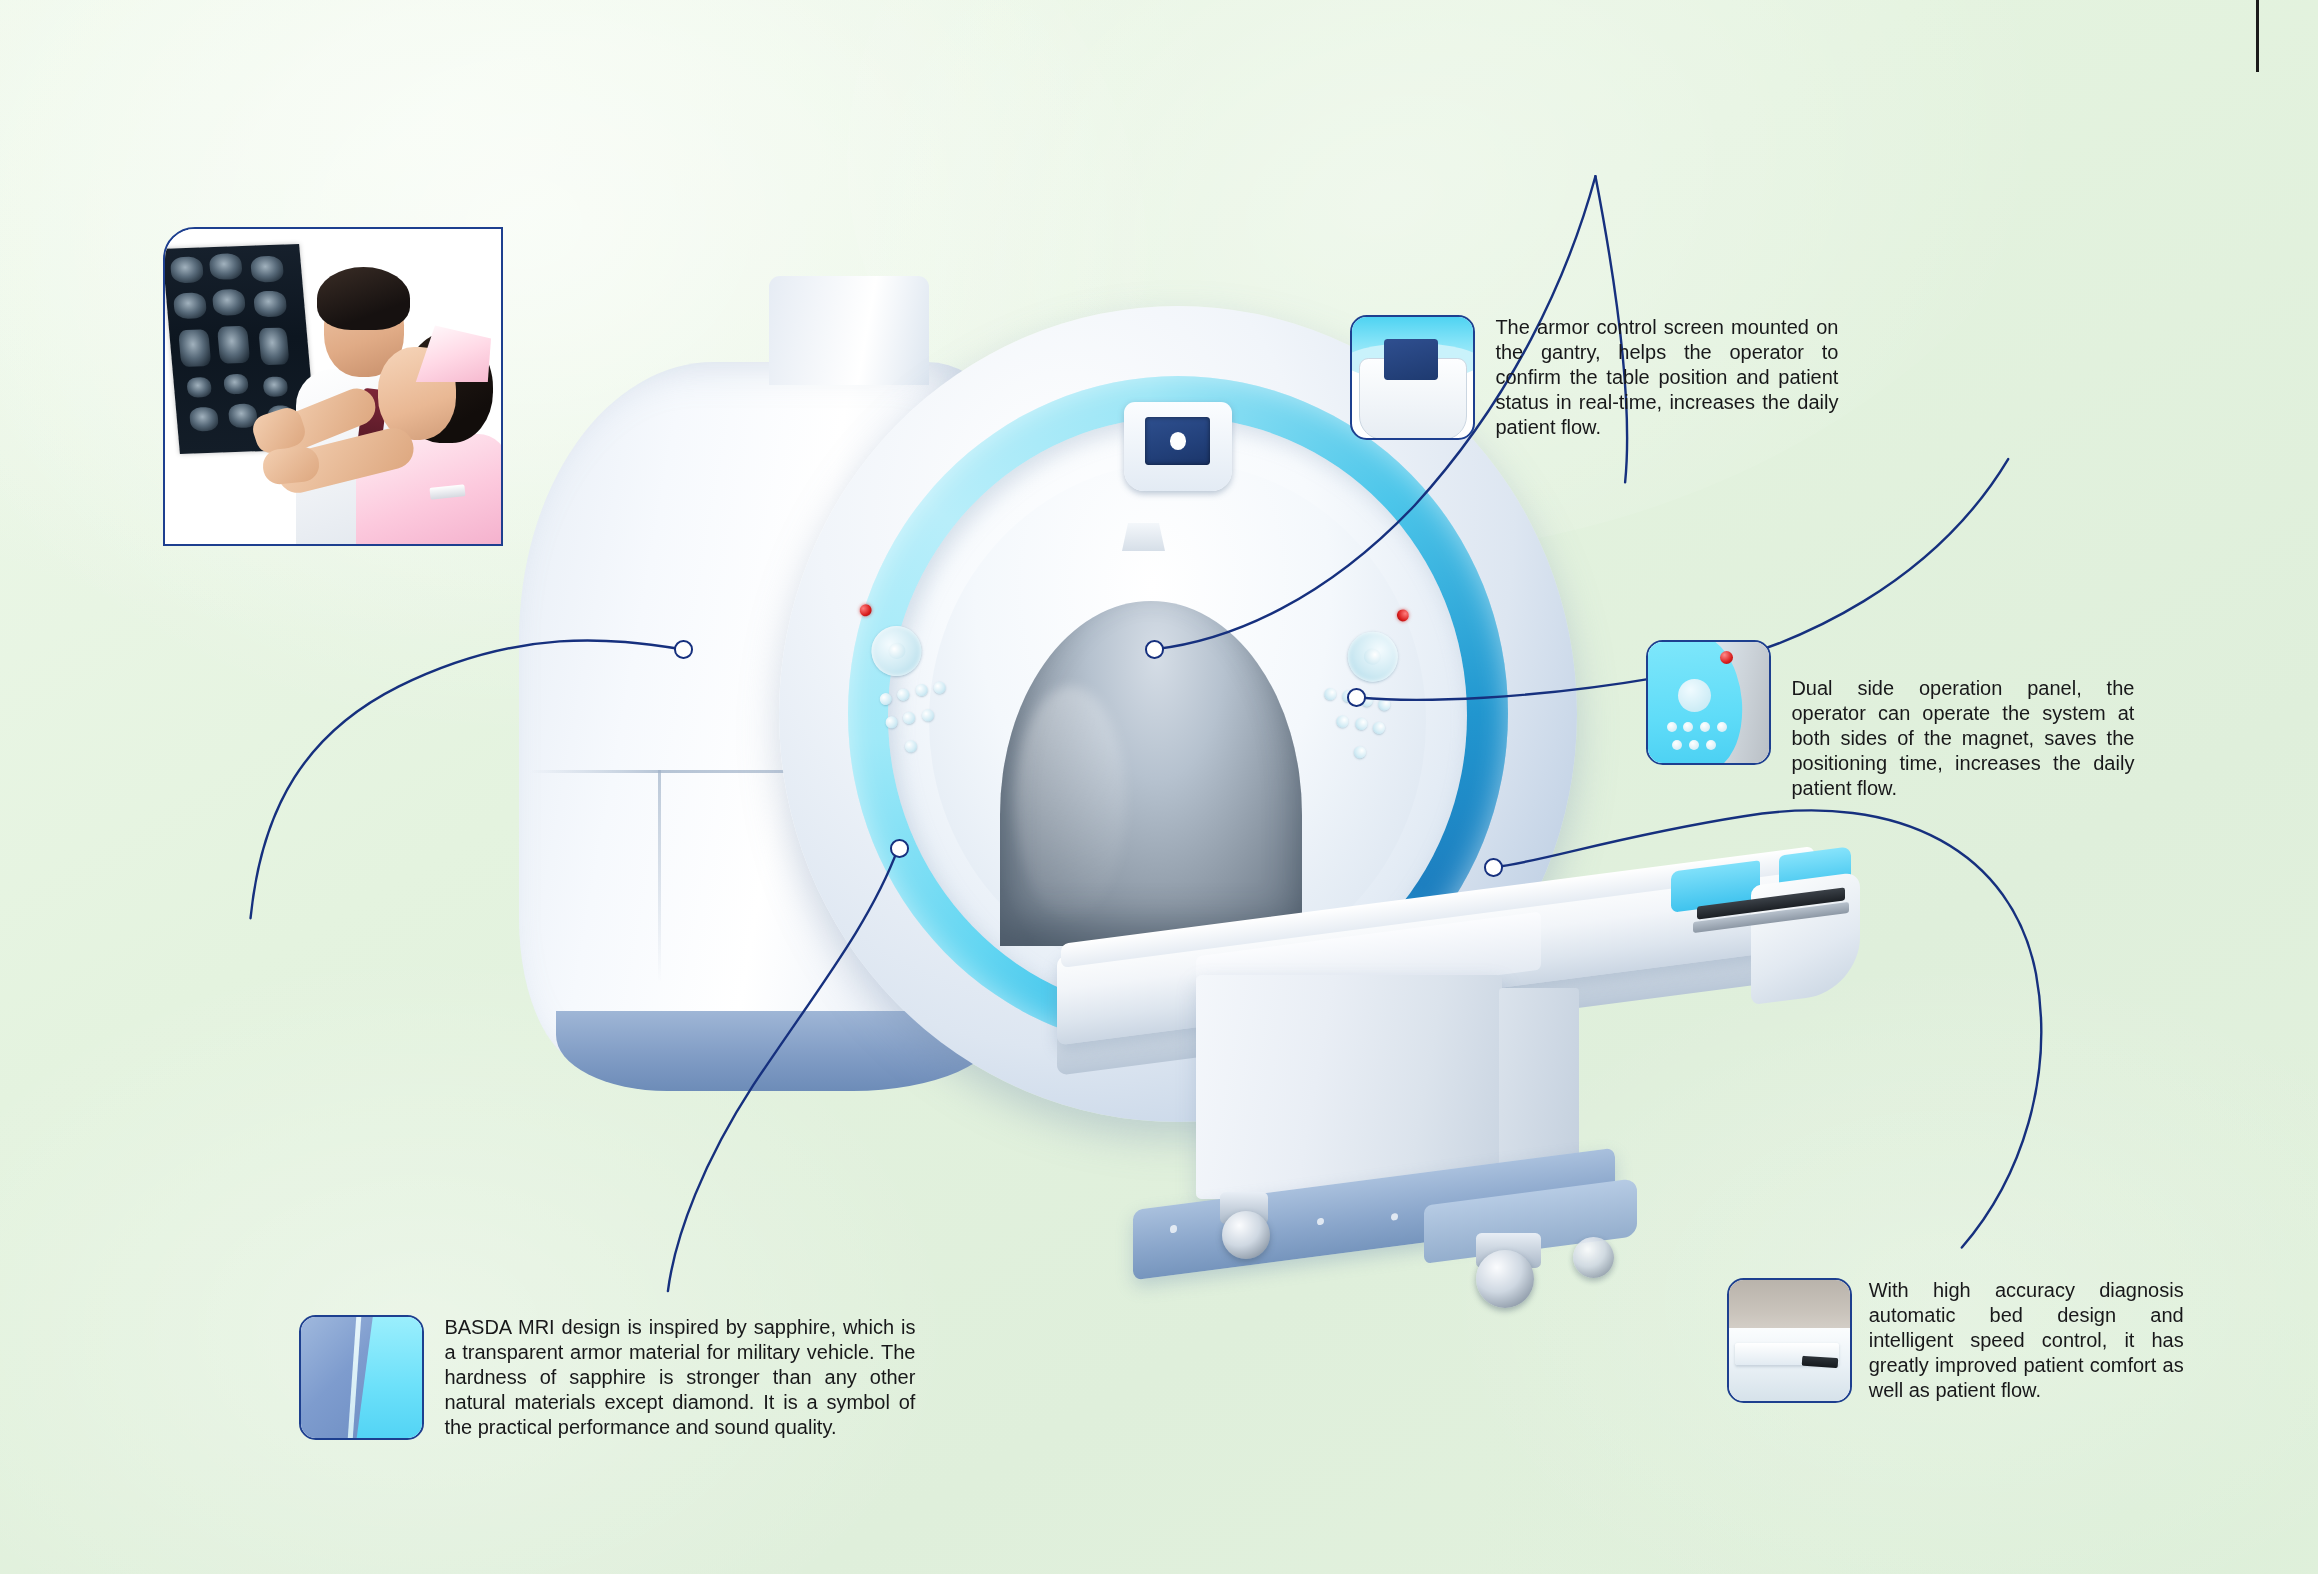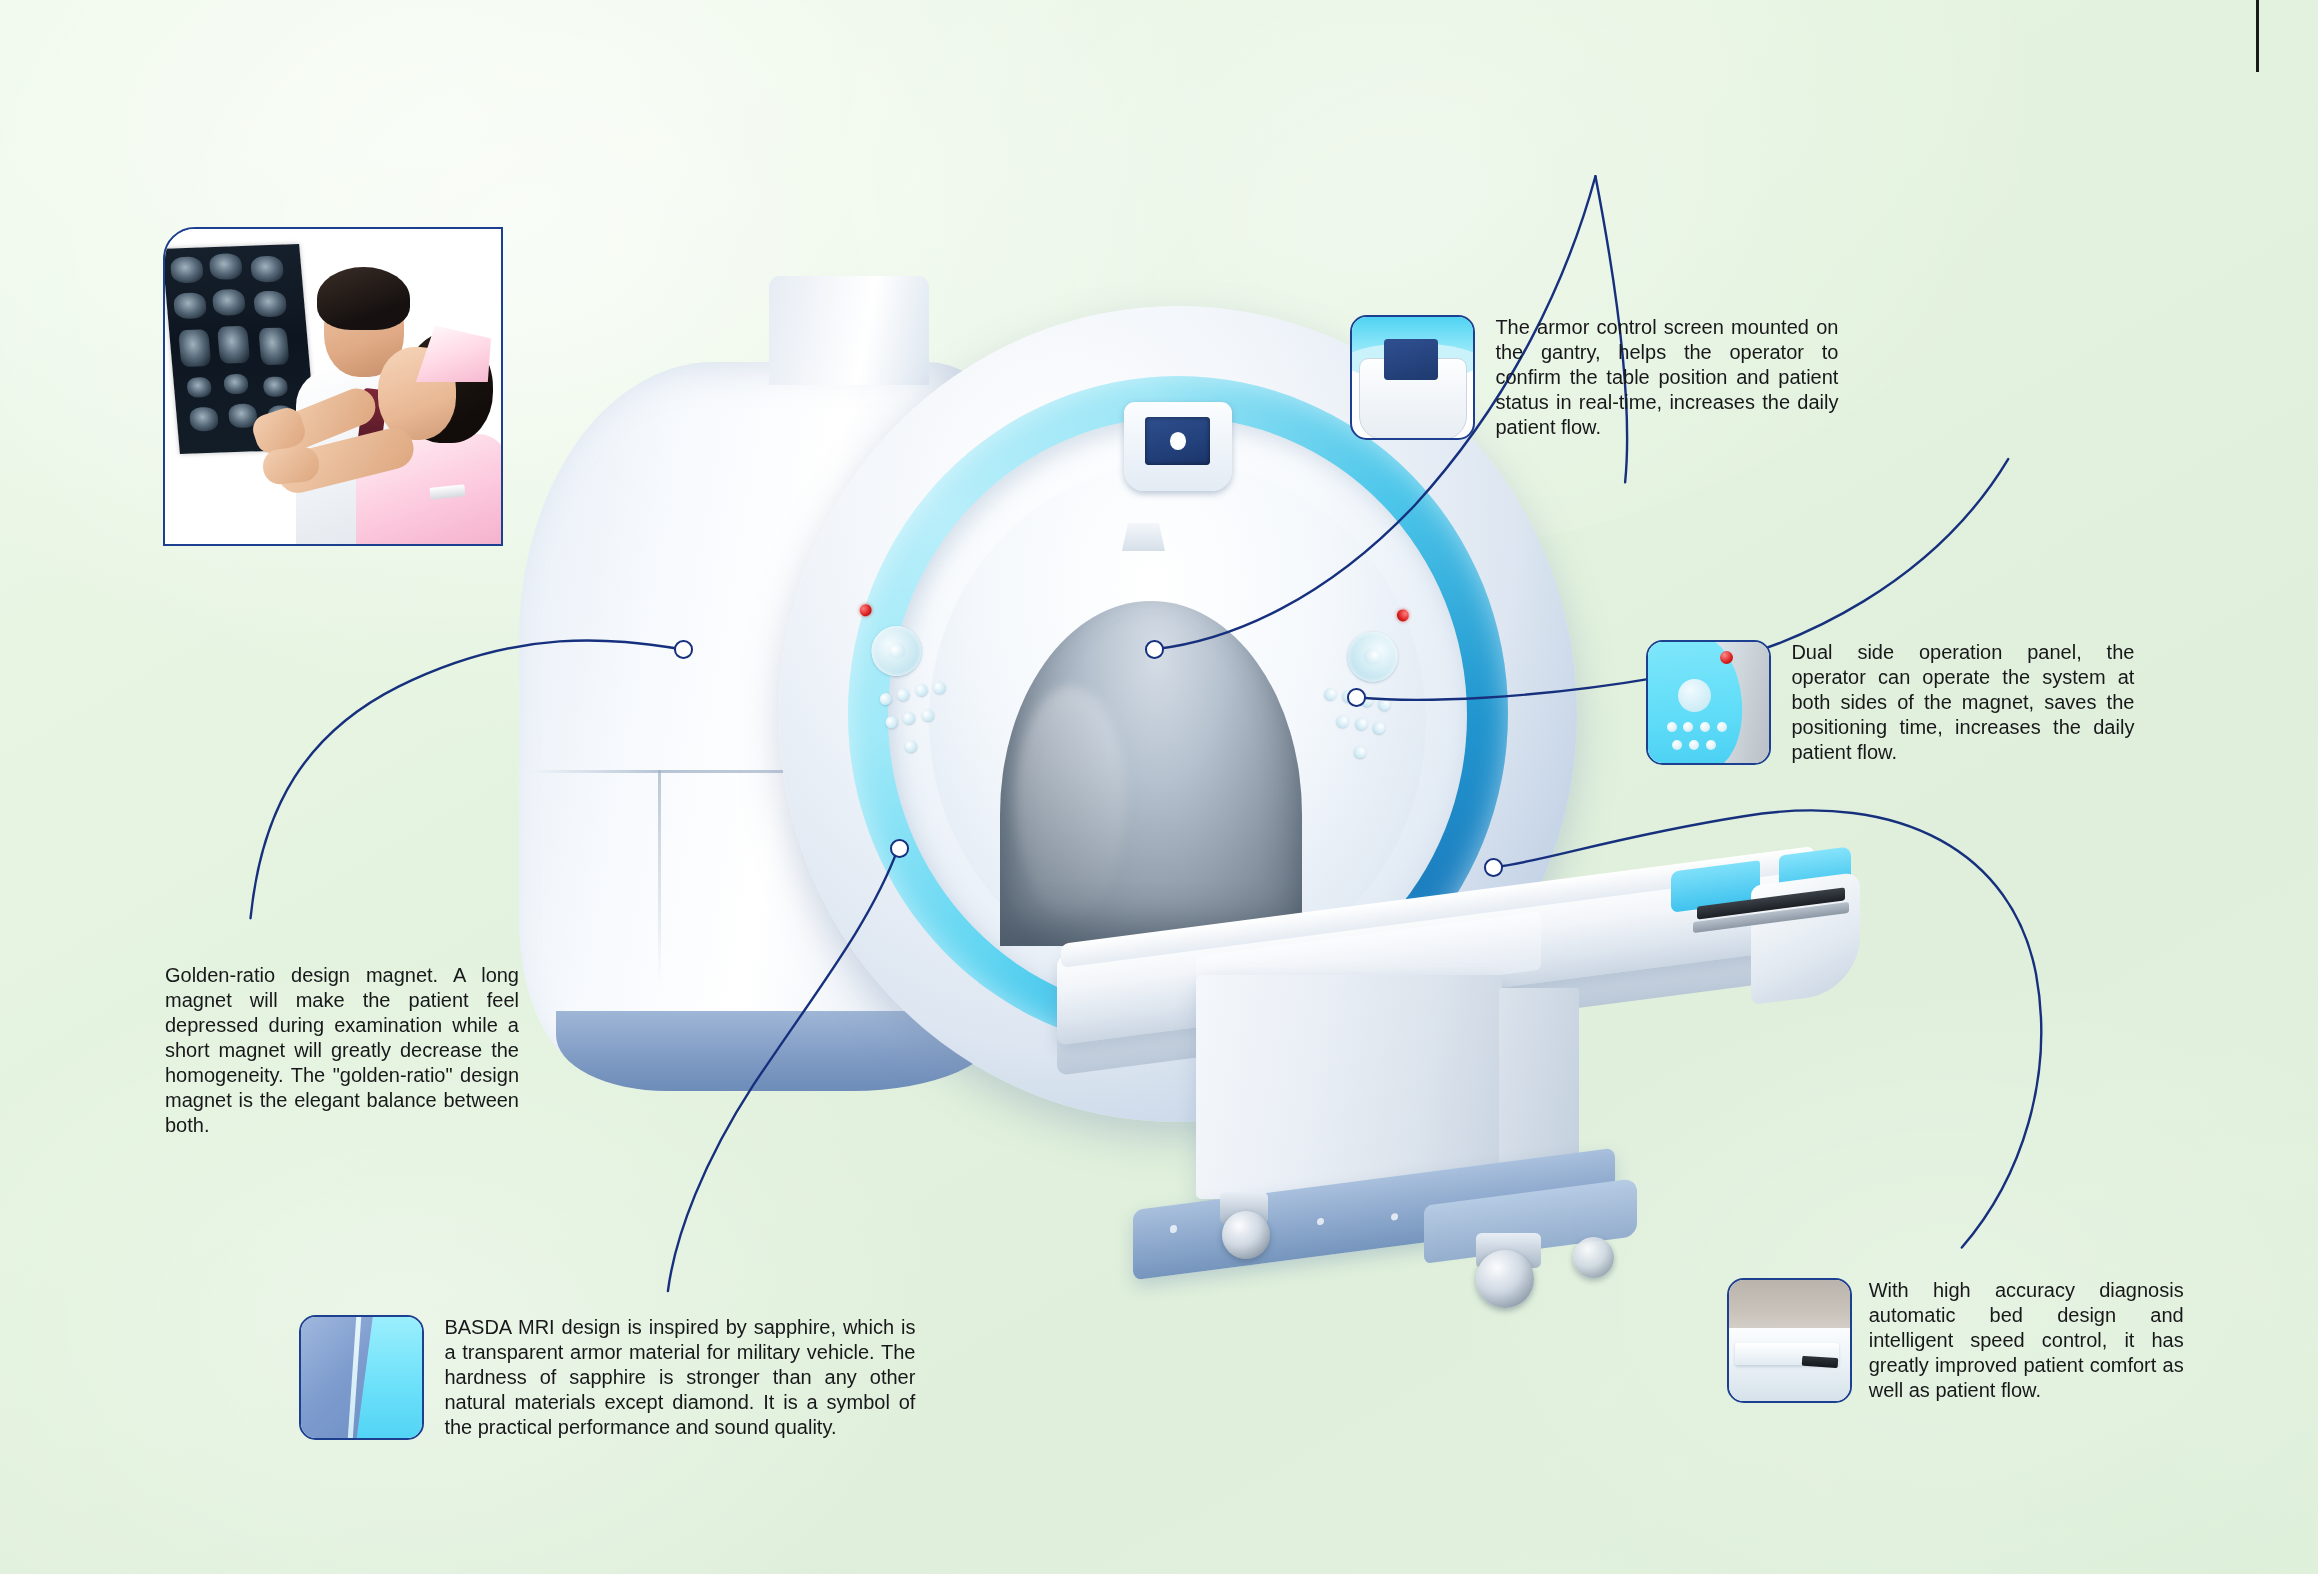--- a/index.html
+++ b/index.html
@@ -480,27 +480,24 @@
         <div class="t2-led"></div>
         <div class="t2-pad"></div>
         <div class="t2-b" style="left:18.6px;top:80px;"></div>
         <div class="t2-b" style="left:35px;top:80px;"></div>
         <div class="t2-b" style="left:52px;top:80px;"></div>
         <div class="t2-b" style="left:69px;top:80px;"></div>
         <div class="t2-b" style="left:24px;top:98px;"></div>
         <div class="t2-b" style="left:41px;top:98px;"></div>
         <div class="t2-b" style="left:58px;top:98px;"></div>
       </div>
-      <div class="cal-text" style="width:343px;">Dual side operation panel, the operator can operate the system at both sides of the magnet, saves the positioning time, increases the daily patient flow.</div>
+      <div class="cal-text" style="width:343px;margin-top:36px;">Dual side operation panel, the operator can operate the system at both sides of the magnet, saves the positioning time, increases the daily patient flow.</div>
     </div>
   </div>
 
-  <div class="callout" style="left:165px;top:963px;width:362px;">
-    <div class="cal-text" style="width:354px;">Golden-ratio design magnet. A long magnet will make the patient feel depressed during examination while a short magnet will greatly decrease the homogeneity. The "golden-ratio" design magnet is the elegant balance between both.</div>
-  </div>
 
   <div class="callout" style="left:299px;top:1315px;width:621px;">
     <div class="cal-row">
       <div class="cal-thumb">
         <div class="t3-left"></div>
         <div class="t3-right"></div>
         <div class="t3-seam"></div>
       </div>
       <div class="cal-text" style="width:471px;">BASDA MRI design is inspired by sapphire, which is a transparent armor material for military vehicle. The hardness of sapphire is stronger than any other natural materials except diamond. It is a symbol of the practical performance and sound quality.</div>
     </div>

